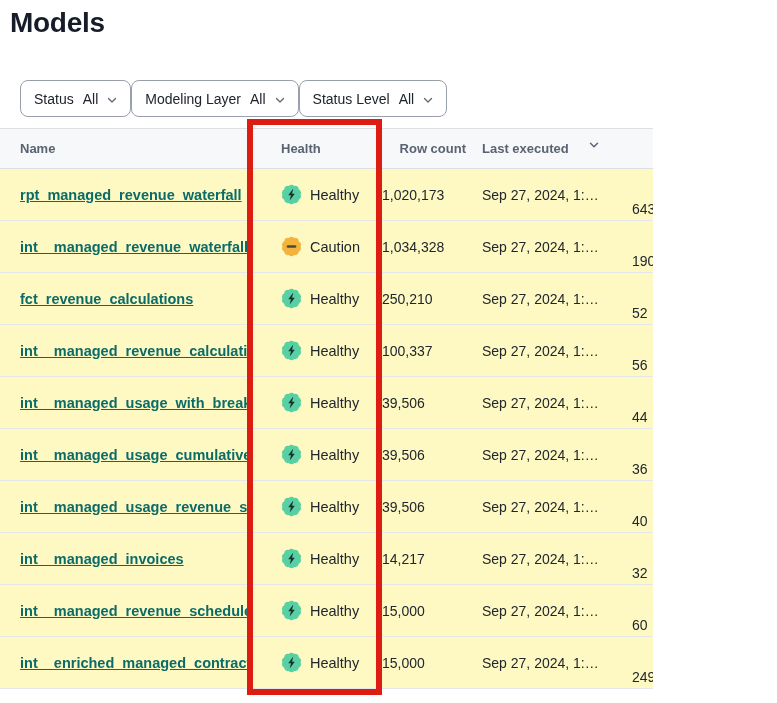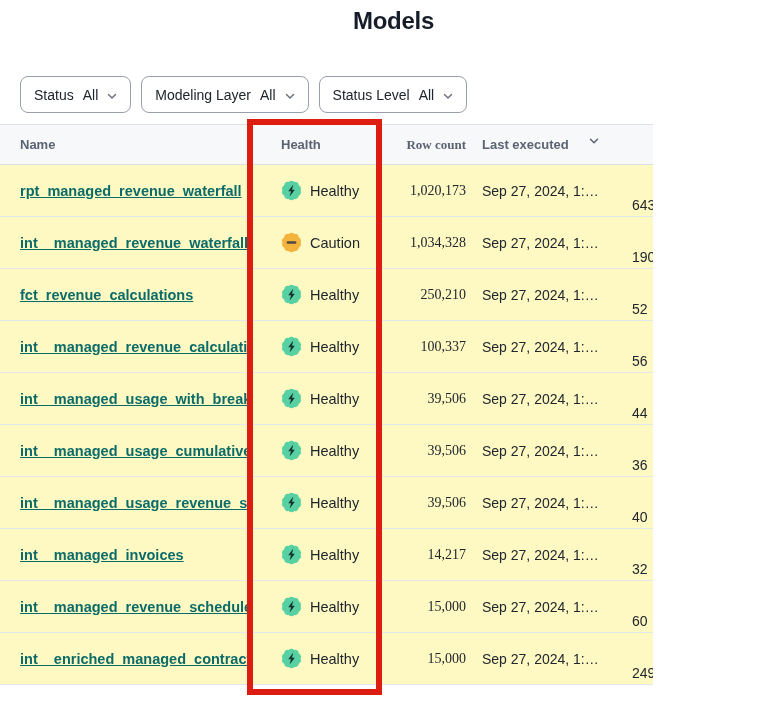--- a/index.html
+++ b/index.html
@@ -6,30 +6,28 @@
   html, body { width: 777px; height: 703px; }
   body {
     position: relative;
     background: #ffffff;
     font-family: "Liberation Sans", "DejaVu Sans", sans-serif;
     color: #21262e;
     overflow: hidden;
   }
   .page-title {
     margin: 7px 0 0 10px;
-    font-size: 24px;
+    font-size: 28px;
     font-weight: 600;
     letter-spacing: -0.3px;
     color: #161d29;
-    text-align: center;
   }
   
   .filter-bar {
     display: flex;
-    gap: 10px;
     margin: 41px 0 0 8px;
     align-items: center;
     padding-left: 12px;
   }
   .filter-pill {
     display: inline-flex;
     align-items: center;
     gap: 9px;
     height: 37px;
     padding: 0 13px;
@@ -58,21 +56,21 @@
   }
   .thead .td {
     font-size: 13px;
     font-weight: 700;
     color: #5a6372;
   }
   .tbody .tr { height: 52px; background: #fef9c3; }
   .td { white-space: nowrap; overflow: hidden; }
   .col-name       { flex: 0 0 247px; padding-left: 20px; }
   .col-health     { flex: 0 0 135px; padding-left: 34px; display: flex; align-items: center; }
-  .col-rowcount   { flex: 0 0 84px;  text-align: right; justify-content: flex-end; font-family: Liberation Serif, serif; }
+  .col-rowcount   { flex: 0 0 84px;  justify-content: flex-end; }
   .col-lastexec   { flex: 0 0 166px; padding-left: 16px; }
   .col-querycount { flex: 1; padding-right: 20px; text-align: right; margin-top: 28px; }
   .thead .col-rowcount, .thead .col-querycount { display: flex; align-items: center; justify-content: flex-end; }
   .thead .col-lastexec { display: flex; align-items: flex-start; gap: 20px; cursor: pointer; }
   .thead .col-querycount { gap: 5px; }
   .model-link {
     font-size: 14.5px;
     font-weight: 700;
     color: #0b6b68;
     text-decoration: underline;

